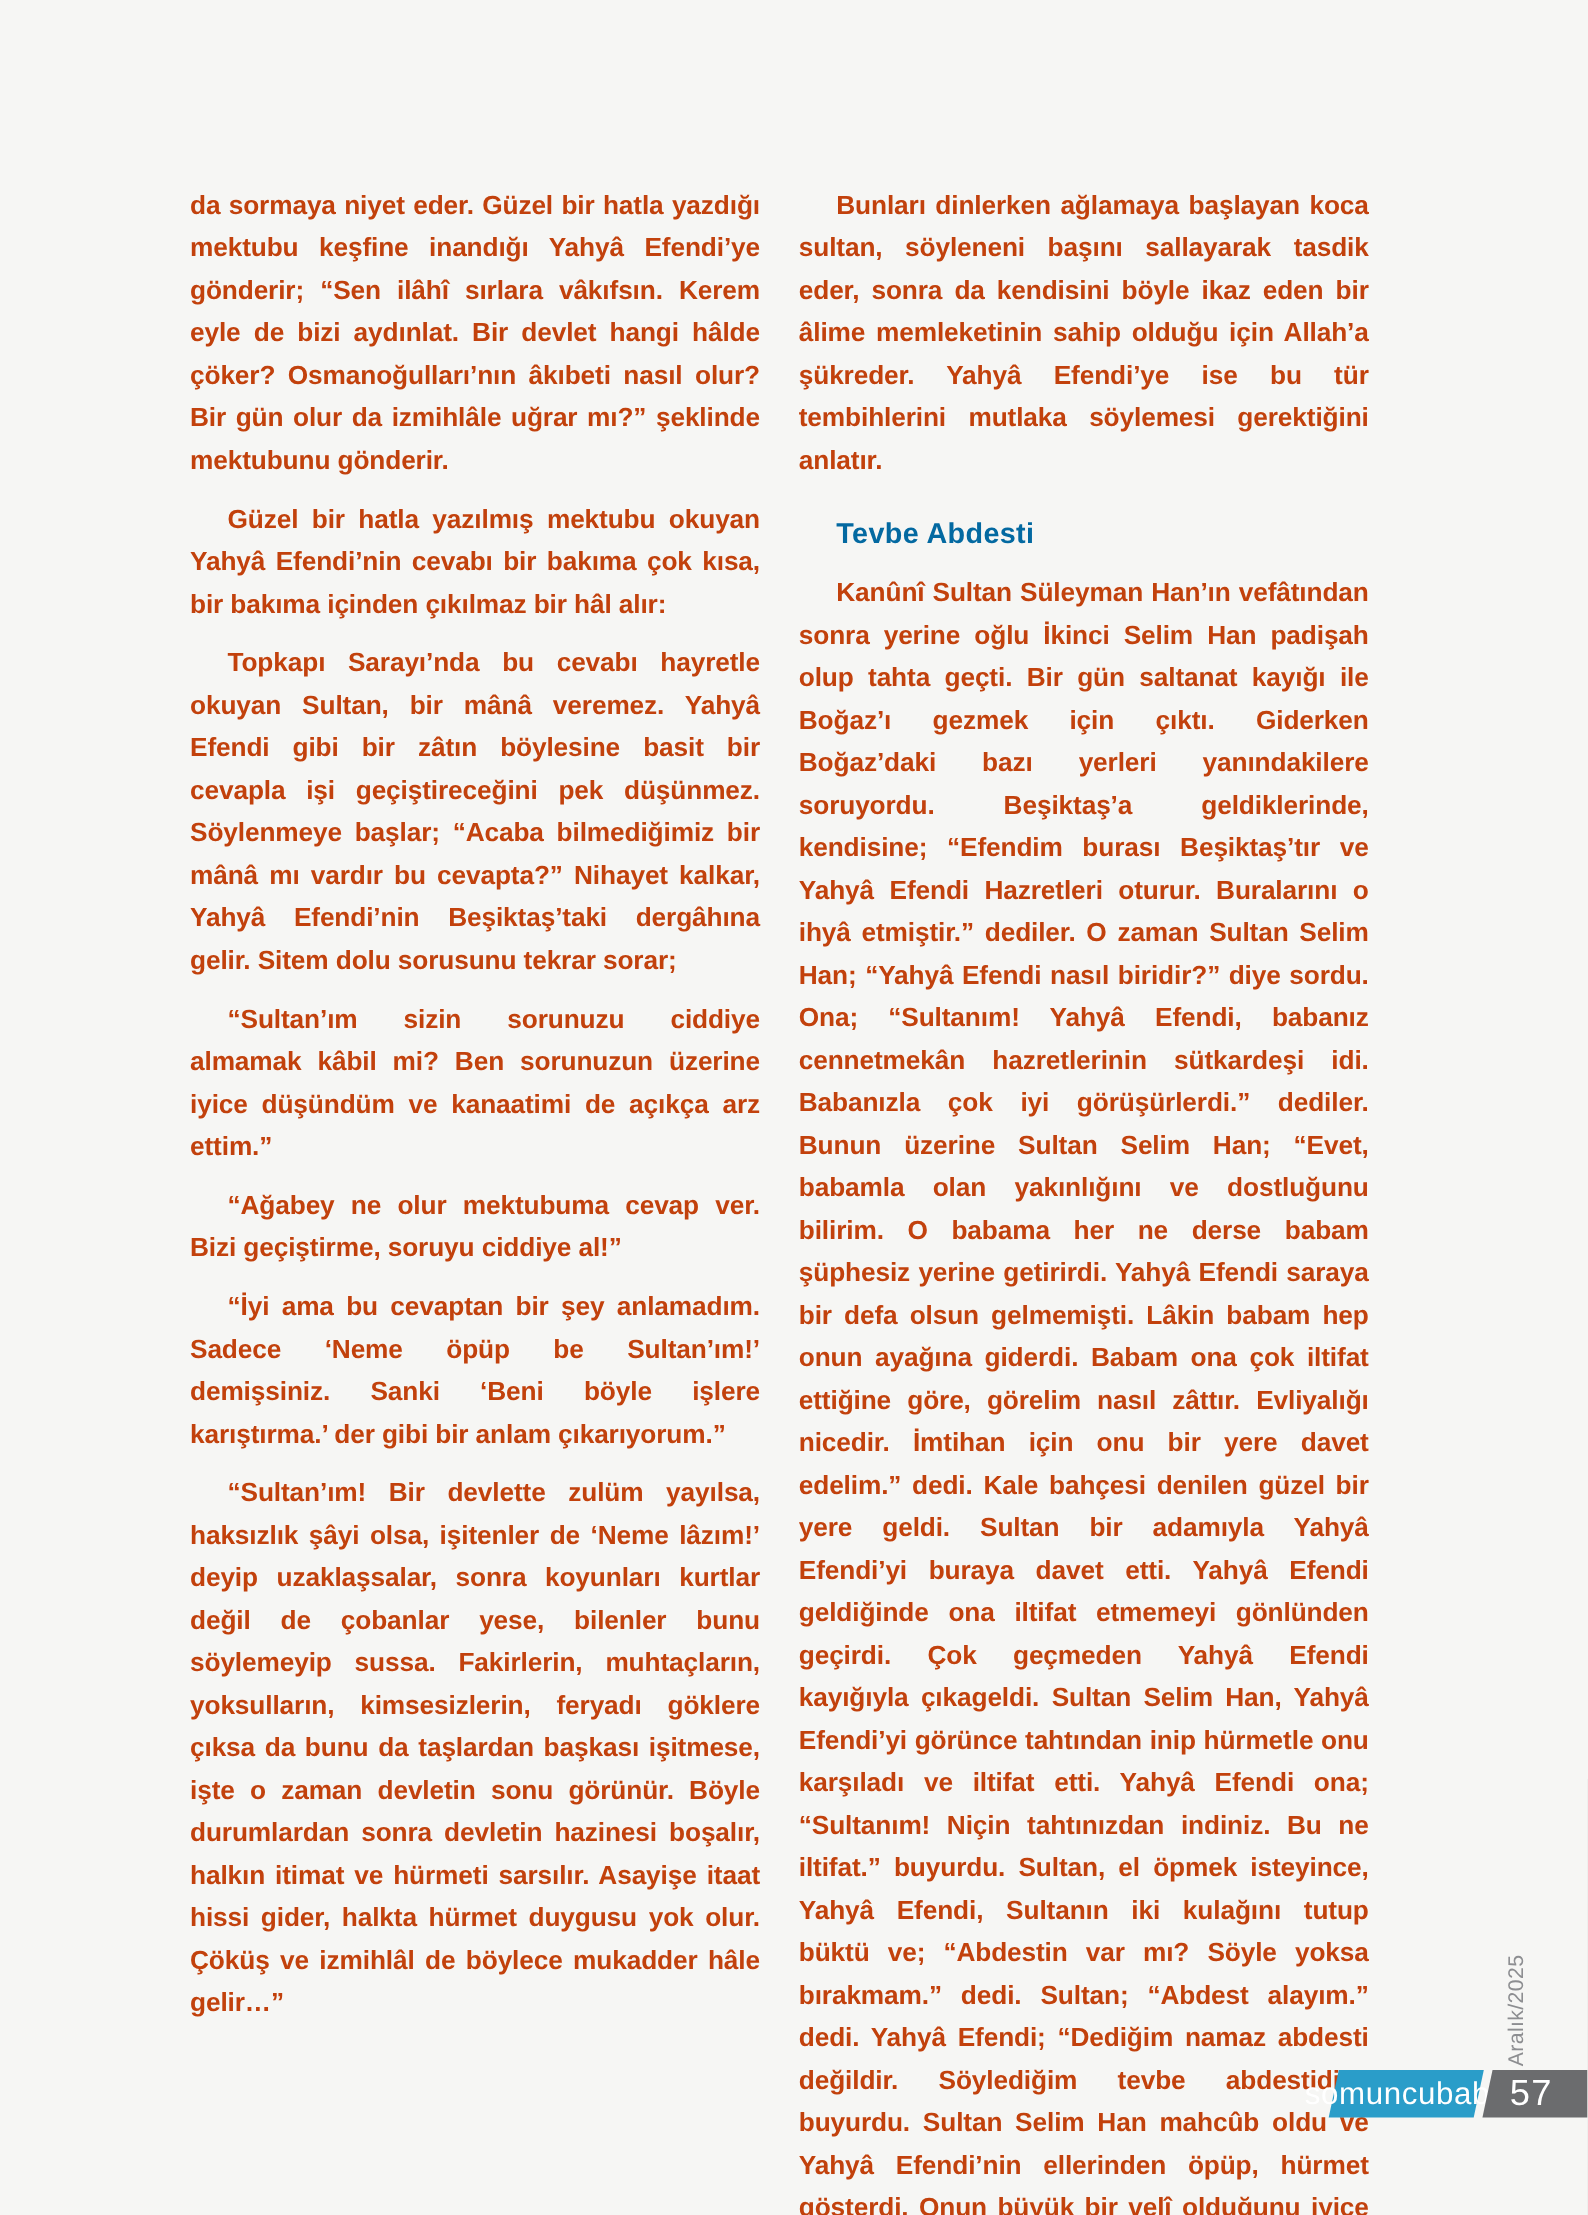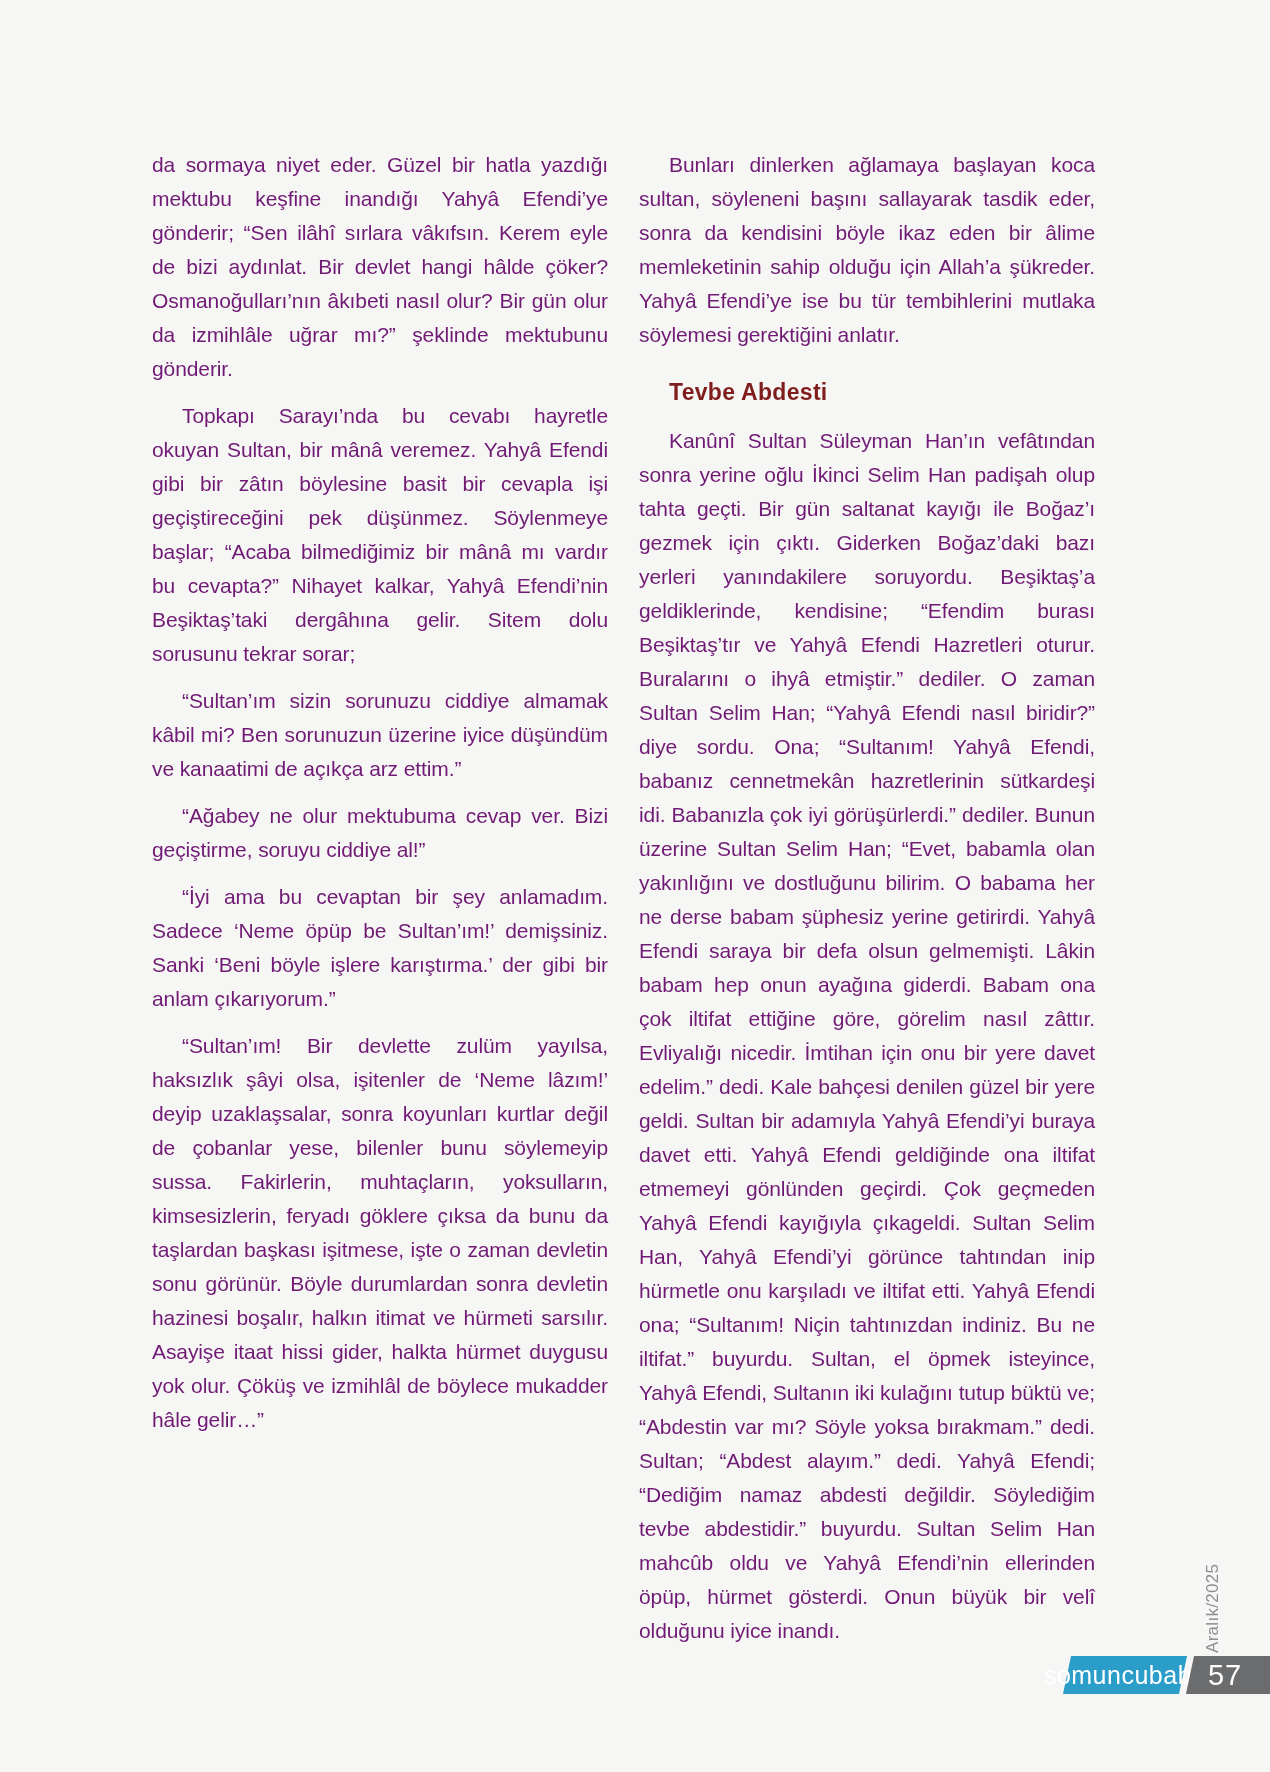--- a/index.html
+++ b/index.html
@@ -25,36 +25,36 @@
   }
   .col {
     width: 456px;
     flex: 0 0 456px;
   }
   p.body {
     margin: 0 0 13px 0;
     font-size: 21px;
     line-height: 34px;
     letter-spacing: -0.1px;
-    color: #701a75;
-    font-weight: 400;
+    color: #c2410c;
+    font-weight: 700;
     text-align: justify;
     text-indent: 30px;
     hyphens: auto;
   }
   p.body.no-indent {
     text-indent: 0;
   }
   h2.section-heading {
     margin: 25px 0 17px 0;
     padding-left: 30px;
     font-size: 23px;
     line-height: 30px;
     font-weight: 700;
-    color: #7f1d1d;
+    color: #0369a1;
     letter-spacing: 0.3px;
   }
   
   .logo-plate {
     position: absolute;
     left: 1067px;
     top: 1656px;
     width: 116px;
     height: 38px;
     background: #2a9dc9;
@@ -106,20 +106,21 @@
 </style>
 </head>
 <body>
 
 <div class="page">
 
   <div class="text-columns">
 
     <div class="col">
       <p class="body no-indent">da sormaya niyet eder. Güzel bir hatla yazdığı mektubu keşfine inandığı Yahyâ Efendi’ye gönderir; “Sen ilâhî sırlara vâkıfsın. Kerem eyle de bizi aydınlat. Bir devlet hangi hâlde çöker? Osmanoğulları’nın âkıbeti nasıl olur? Bir gün olur da izmihlâle uğrar mı?” şeklinde mektubunu gönderir.</p>
+      <p class="body">Güzel bir hatla yazılmış mektubu okuyan Yahyâ Efendi’nin cevabı bir bakıma çok kısa, bir bakıma içinden çıkılmaz bir hâl alır:</p>
       <p class="body">Topkapı Sarayı’nda bu cevabı hayretle okuyan Sultan, bir mânâ veremez. Yahyâ Efendi gibi bir zâtın böylesine basit bir cevapla işi geçiştireceğini pek düşünmez. Söylenmeye başlar; “Acaba bilmediğimiz bir mânâ mı vardır bu cevapta?” Nihayet kalkar, Yahyâ Efendi’nin Beşiktaş’taki dergâhına gelir. Sitem dolu sorusunu tekrar sorar;</p>
       <p class="body">“Sultan’ım sizin sorunuzu ciddiye almamak kâbil mi? Ben sorunuzun üzerine iyice düşündüm ve kanaatimi de açıkça arz ettim.”</p>
       <p class="body">“Ağabey ne olur mektubuma cevap ver. Bizi geçiştirme, soruyu ciddiye al!”</p>
       <p class="body">“İyi ama bu cevaptan bir şey anlamadım. Sadece ‘Neme öpüp be Sultan’ım!’ demişsiniz. Sanki ‘Beni böyle işlere karıştırma.’ der gibi bir anlam çıkarıyorum.”</p>
       <p class="body">“Sultan’ım! Bir devlette zulüm yayılsa, haksızlık şâyi olsa, işitenler de ‘Neme lâzım!’ deyip uzaklaşsalar, sonra koyunları kurtlar değil de çobanlar yese, bilenler bunu söylemeyip sussa. Fakirlerin, muhtaçların, yoksulların, kimsesizlerin, feryadı göklere çıksa da bunu da taşlardan başkası işitmese, işte o zaman devletin sonu görünür. Böyle durumlardan sonra devletin hazinesi boşalır, halkın itimat ve hürmeti sarsılır. Asayişe itaat hissi gider, halkta hürmet duygusu yok olur. Çöküş ve izmihlâl de böylece mukadder hâle gelir…”</p>
     </div>
 
     <div class="col">
       <p class="body">Bunları dinlerken ağlamaya başlayan koca sultan, söyleneni başını sallayarak tasdik eder, sonra da kendisini böyle ikaz eden bir âlime memleketinin sahip olduğu için Allah’a şükreder. Yahyâ Efendi’ye ise bu tür tembihlerini mutlaka söylemesi gerektiğini anlatır.</p>
       <h2 class="section-heading">Tevbe Abdesti</h2>

